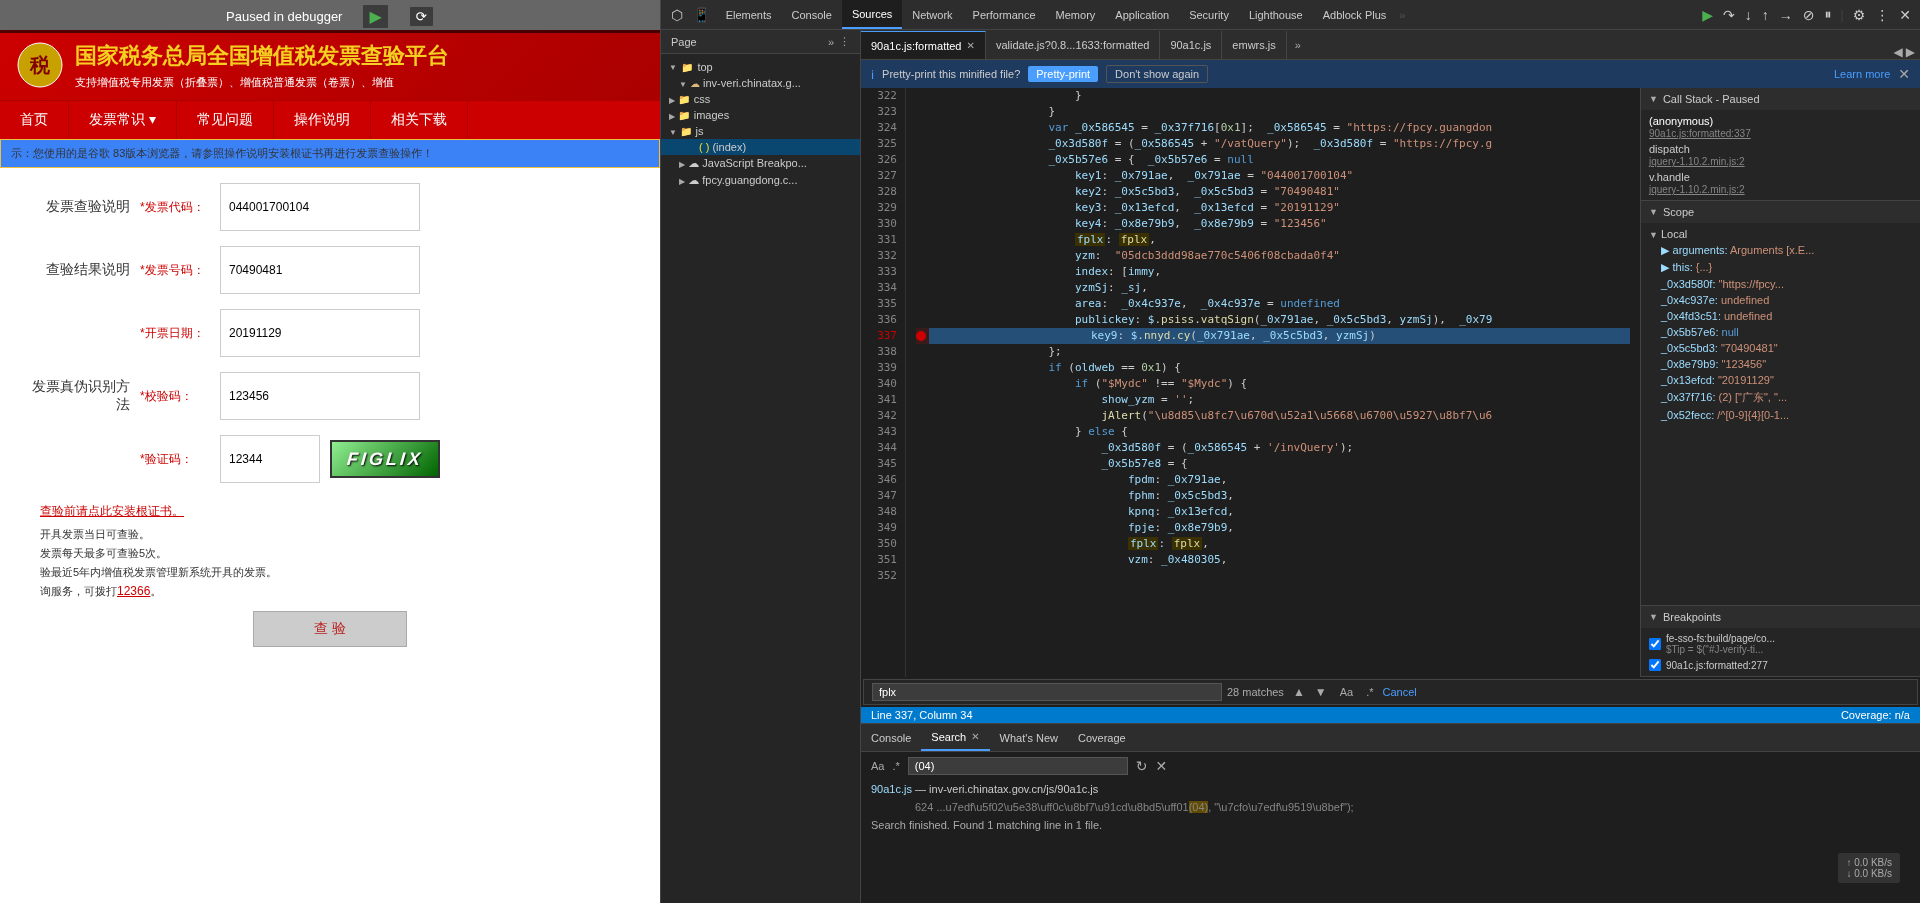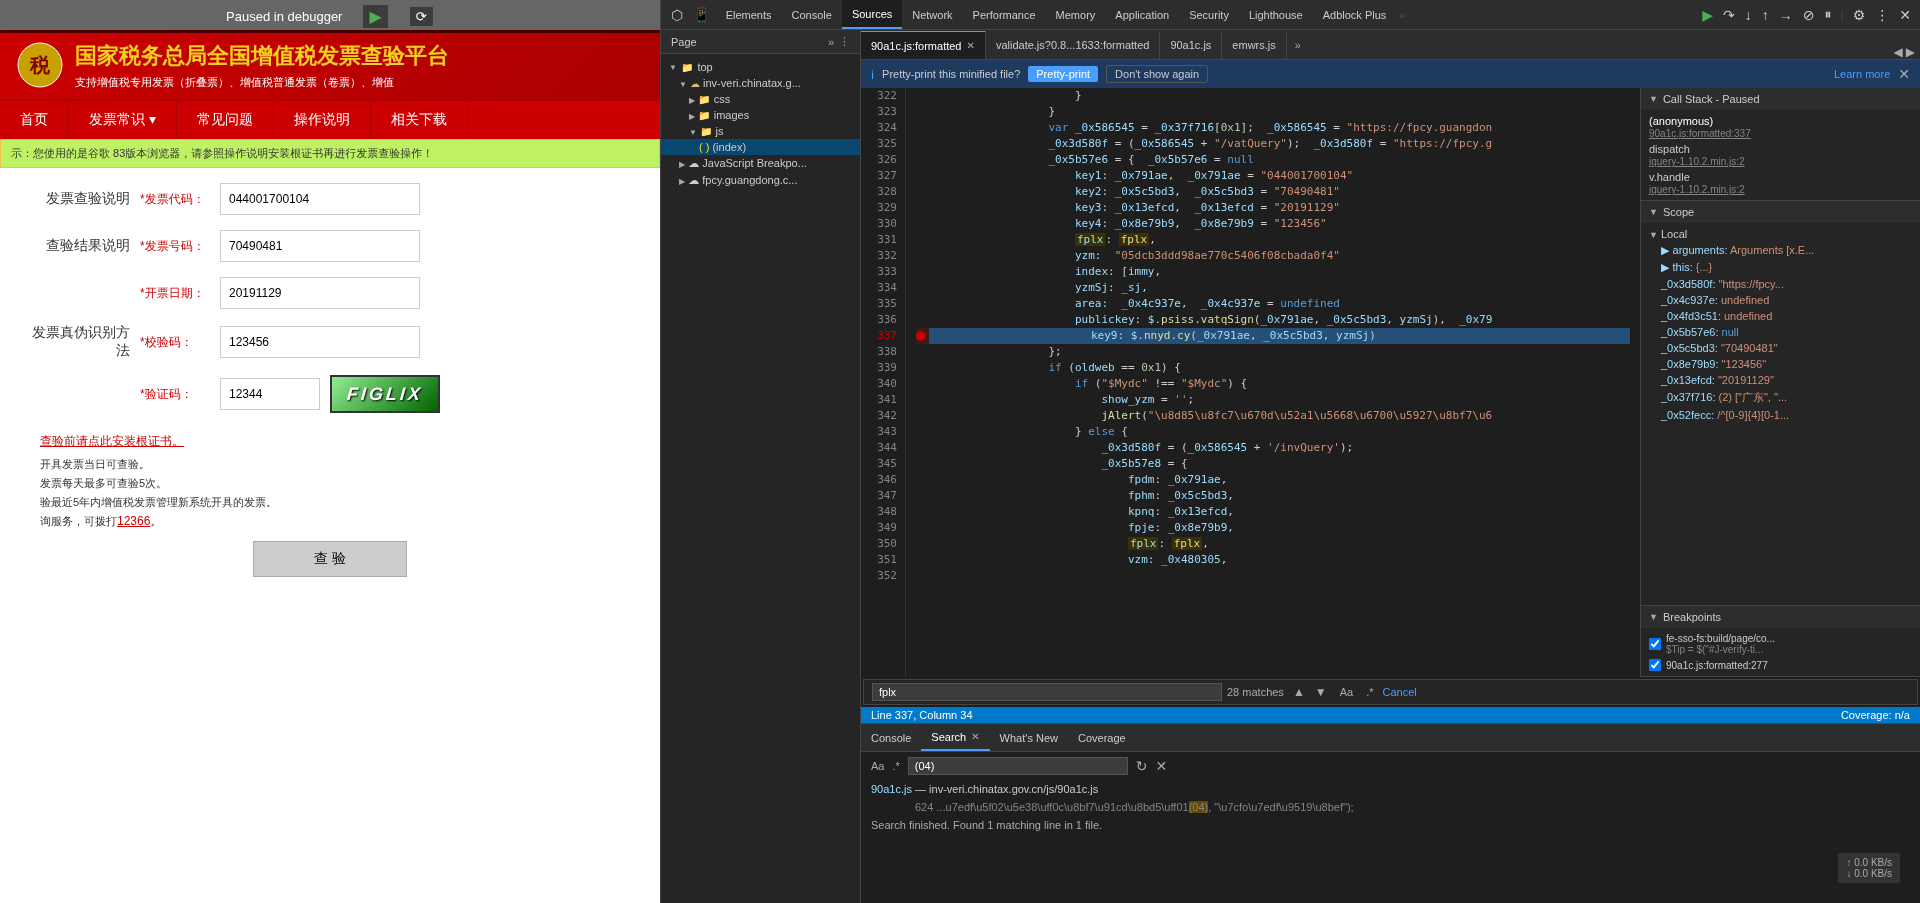--- a/index.html
+++ b/index.html
@@ -21,34 +21,34 @@
     .site-header { background: linear-gradient(135deg, #c00 0%, #a00 100%); padding: 10px 15px; display: flex; align-items: center; gap: 10px; margin-top: 30px; }
     .site-logo { width: 50px; height: 50px; background: #gold; display: flex; align-items: center; justify-content: center; }
     .site-title { color: #f5d020; font-size: 22px; font-weight: bold; font-family: 'Microsoft YaHei', sans-serif; }
     .site-subtitle { color: #fff; font-size: 11px; margin-top: 4px; }
     
     
     .site-nav { background: #c00; display: flex; border-top: 1px solid #a00; }
     .site-nav-item { color: #fff; padding: 10px 20px; font-size: 14px; cursor: pointer; border-right: 1px solid #a00; display: flex; align-items: center; gap: 4px; }
     
     
-    .warning-bar { background: #bef264; border: 1px solid #f0c040; padding: 6px 10px; font-size: 11px; color: #333; margin: 0; }
+    .warning-bar { background: #3b82f6; border: 1px solid #f0c040; padding: 6px 10px; font-size: 11px; color: #333; margin: 0; }
     
     
     .form-area { padding: 15px 20px; }
     .form-row { display: flex; align-items: center; margin-bottom: 15px; }
     .form-label { width: 80px; color: #c00; font-size: 12px; }
-    .form-input { width: 200px; padding: 8px 8px; border: 1px solid #ccc; font-size: 12px; }
+    .form-input { width: 200px; padding: 16px 8px; border: 1px solid #ccc; font-size: 12px; }
     .form-section-label { font-size: 14px; color: #333; width: 120px; text-align: right; padding-right: 10px; }
     
     
     .captcha-img { width: 110px; height: 38px; background: linear-gradient(135deg, #90ee90, #006400); display: flex; align-items: center; justify-content: center; color: #fff; font-size: 18px; font-style: italic; font-weight: bold; border: 2px solid #333; letter-spacing: 3px; }
     
     
-    .submit-btn { display: block; margin: 10px auto; padding: 8px 60px; background: #ccc; border: 1px solid #aaa; color: #000000; font-size: 14px; cursor: pointer; }
+    .submit-btn { display: block; margin: 10px auto; padding: 8px 60px; background: #ccc; border: 1px solid #aaa; color: #b91c1c; font-size: 14px; cursor: pointer; }
     
     
     .red-link { color: #c00; text-decoration: underline; cursor: pointer; font-size: 12px; }
     
     
     .info-text { font-size: 11px; color: #333; padding: 2px 20px; }
     
     
     .right-panel { flex: 1; height: 903px; background: #1e1e1e; display: flex; flex-direction: column; border-left: 1px solid #444; }
     
@@ -62,21 +62,21 @@
     
     .sources-layout { display: flex; flex: 1; overflow: hidden; }
     
     
     .file-tree { width: 200px; background: #252526; border-right: 1px solid #444; display: flex; flex-direction: column; flex-shrink: 0; }
     .file-tree-header { padding: 5px 10px; font-size: 11px; color: #ccc; background: #2d2d2d; border-bottom: 1px solid #444; display: flex; align-items: center; gap: 5px; }
     .file-tree-body { flex: 1; overflow-y: auto; padding: 5px 0; }
     .tree-item { padding: 2px 8px; font-size: 11px; color: #ccc; cursor: pointer; display: flex; align-items: center; gap: 4px; }
     .tree-item.selected { background: #094771; }
     .tree-item .indent1 { margin-left: 10px; }
-    .tree-item .indent2 { margin-left: 20px; }
+    .tree-item .indent2 { }
     .tree-item .indent3 { margin-left: 30px; }
     .folder-icon { color: #dcb67a; font-size: 10px; }
     .js-icon { color: #f5de19; }
     .collapse-icon { color: #aaa; font-size: 8px; }
     
     
     .code-tabs { height: 30px; background: #2d2d2d; display: flex; align-items: flex-end; border-bottom: 1px solid #444; flex-shrink: 0; overflow: hidden; }
     .code-tab { height: 28px; padding: 0 10px; display: flex; align-items: center; font-size: 11px; color: #ccc; cursor: pointer; border-right: 1px solid #444; gap: 5px; background: #2d2d2d; }
     .code-tab.active { background: #1e1e1e; color: #fff; border-top: 1px solid #4a9eff; }
     .code-tab .close-btn { color: #aaa; font-size: 10px; }

